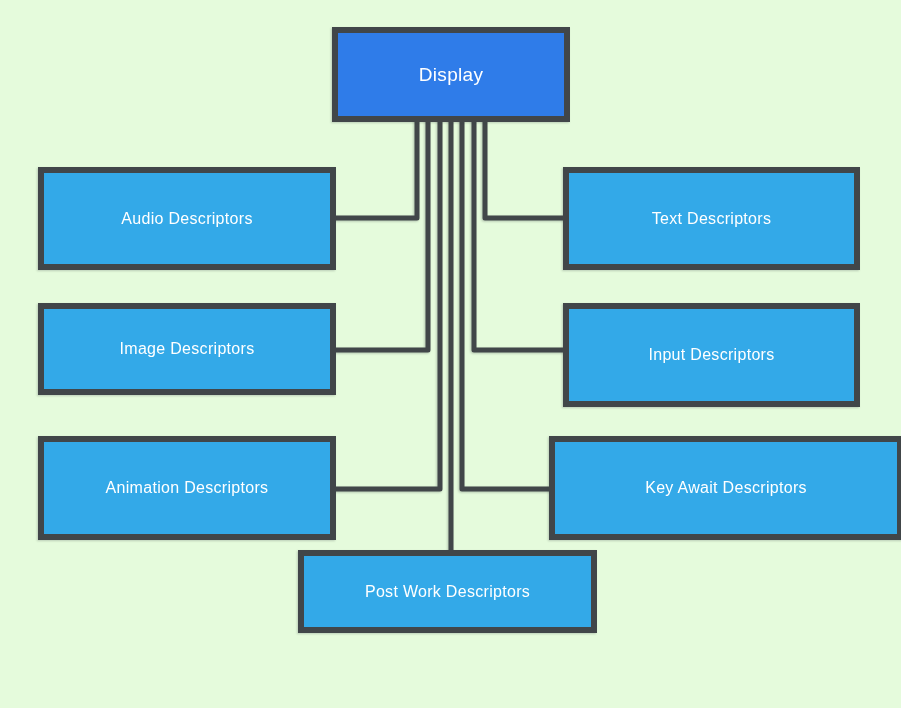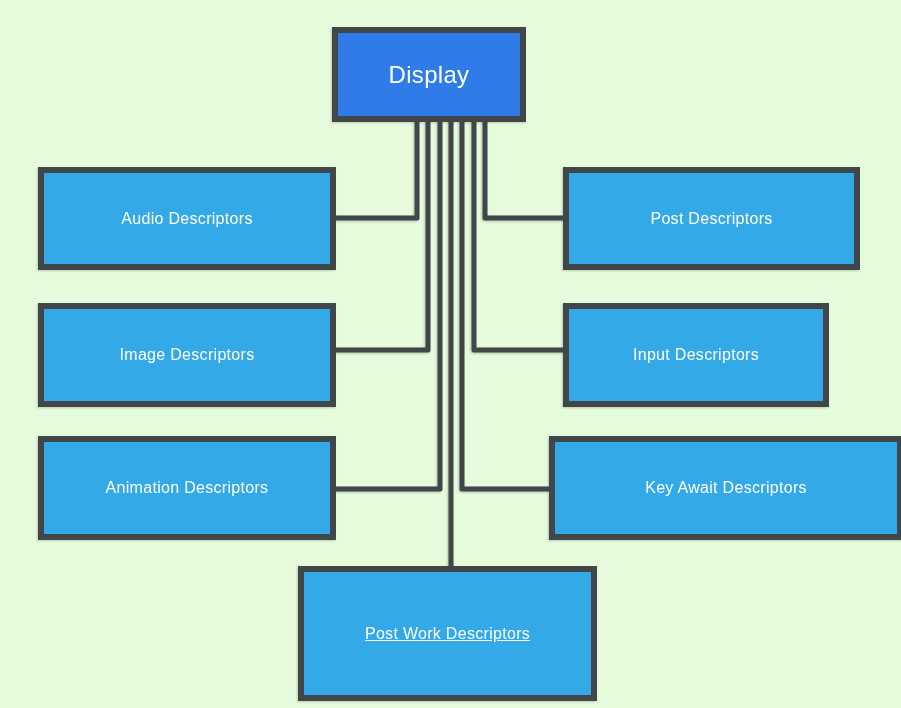--- a/index.html
+++ b/index.html
@@ -40,30 +40,30 @@
     color: #ffffff;
     display: flex;
     align-items: center;
     justify-content: center;
     font-size: 16px;
     letter-spacing: 0.3px;
     box-shadow: -1px 1px 2px rgba(60,70,70,0.25);
   }
   .node.root {
     background: #2f7ce9;
-    left: 332px; top: 27px; width: 194px; height: 95px;
-    font-size: 24px;
+    left: 332px; top: 27px; width: 238px; height: 95px;
+    font-size: 19px;
   }
   .node.audio     { left: 38px;  top: 167px; width: 298px; height: 103px; }
-  .node.image     { left: 38px;  top: 303px; width: 298px; height: 104px; }
+  .node.image     { left: 38px;  top: 303px; width: 298px; height: 92px; }
   .node.animation { left: 38px;  top: 436px; width: 298px; height: 104px; justify-content: center; }
   .node.text      { left: 563px; top: 167px; width: 297px; height: 103px; }
-  .node.input     { left: 563px; top: 303px; width: 266px; height: 104px; }
+  .node.input     { left: 563px; top: 303px; width: 297px; height: 104px; }
   .node.keyawait  { left: 549px; top: 436px; width: 354px; height: 104px; }
-  .node.postwork  { left: 298px; top: 566px; width: 299px; height: 135px; text-decoration: underline; }
+  .node.postwork  { left: 298px; top: 550px; width: 299px; height: 83px; }
 </style>
 </head>
 <body>
 
 <div class="canvas">
 
   <svg class="edges-svg" width="901" height="708" viewBox="0 0 901 708">
     <path d="M417,116 L417,218 L334,218"></path>
     <path d="M428,116 L428,350 L334,350"></path>
     <path d="M440,116 L440,489 L334,489"></path>
@@ -83,21 +83,21 @@
 
   <div class="node image">
     <span>Image Descriptors</span>
   </div>
 
   <div class="node animation">
     <span>Animation Descriptors</span>
   </div>
 
   <div class="node text">
-    <span>Post Descriptors</span>
+    <span>Text Descriptors</span>
   </div>
 
   <div class="node input">
     <span>Input Descriptors</span>
   </div>
 
   <div class="node keyawait">
     <span>Key Await Descriptors</span>
   </div>
 

